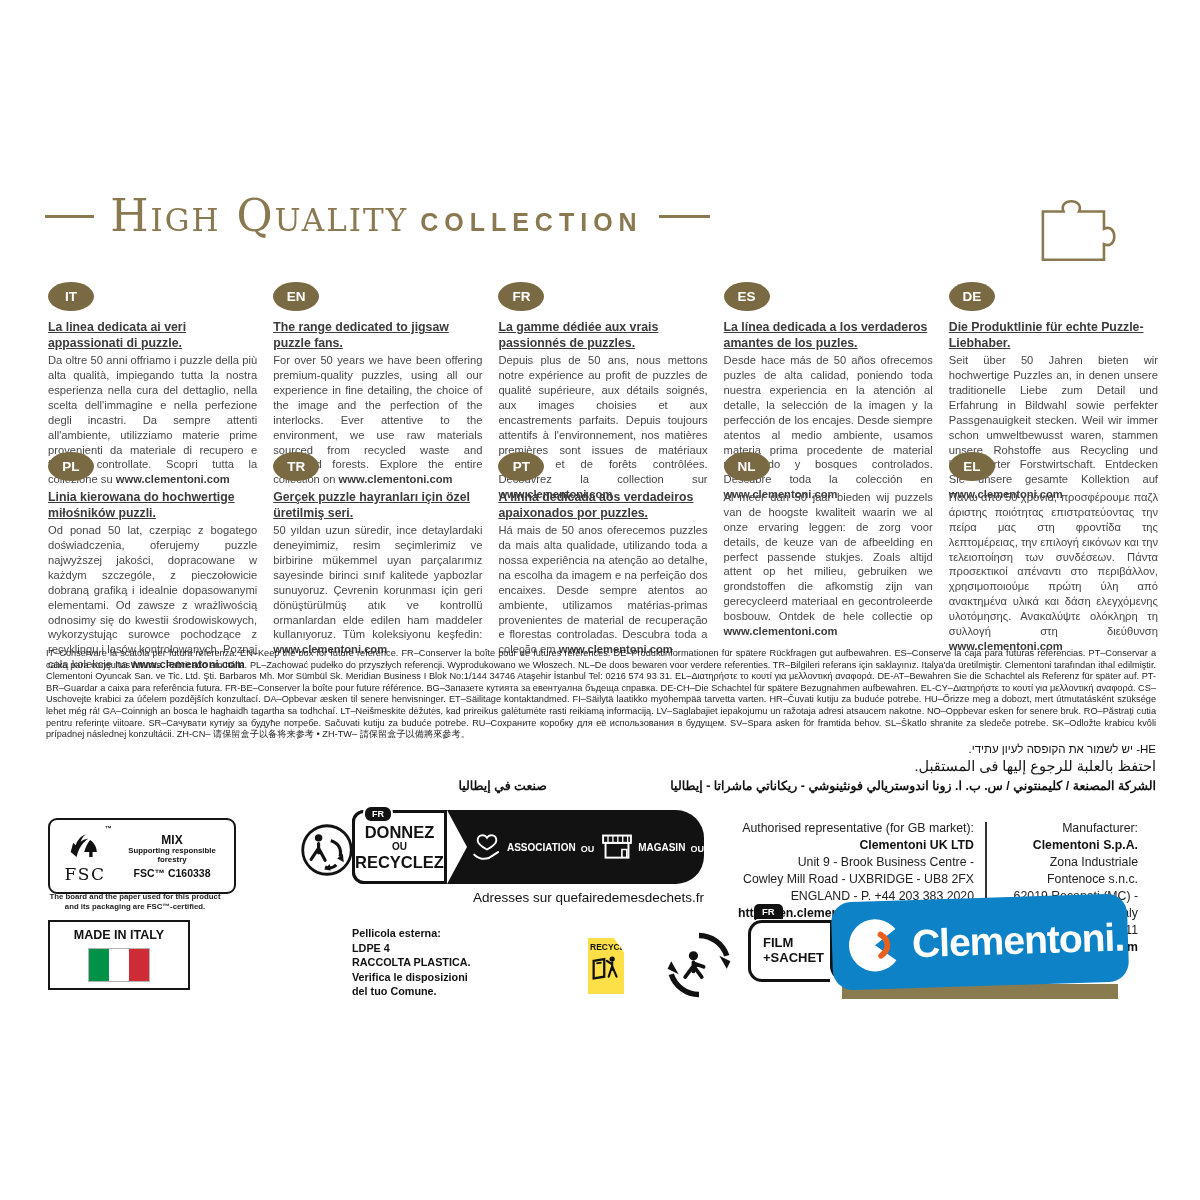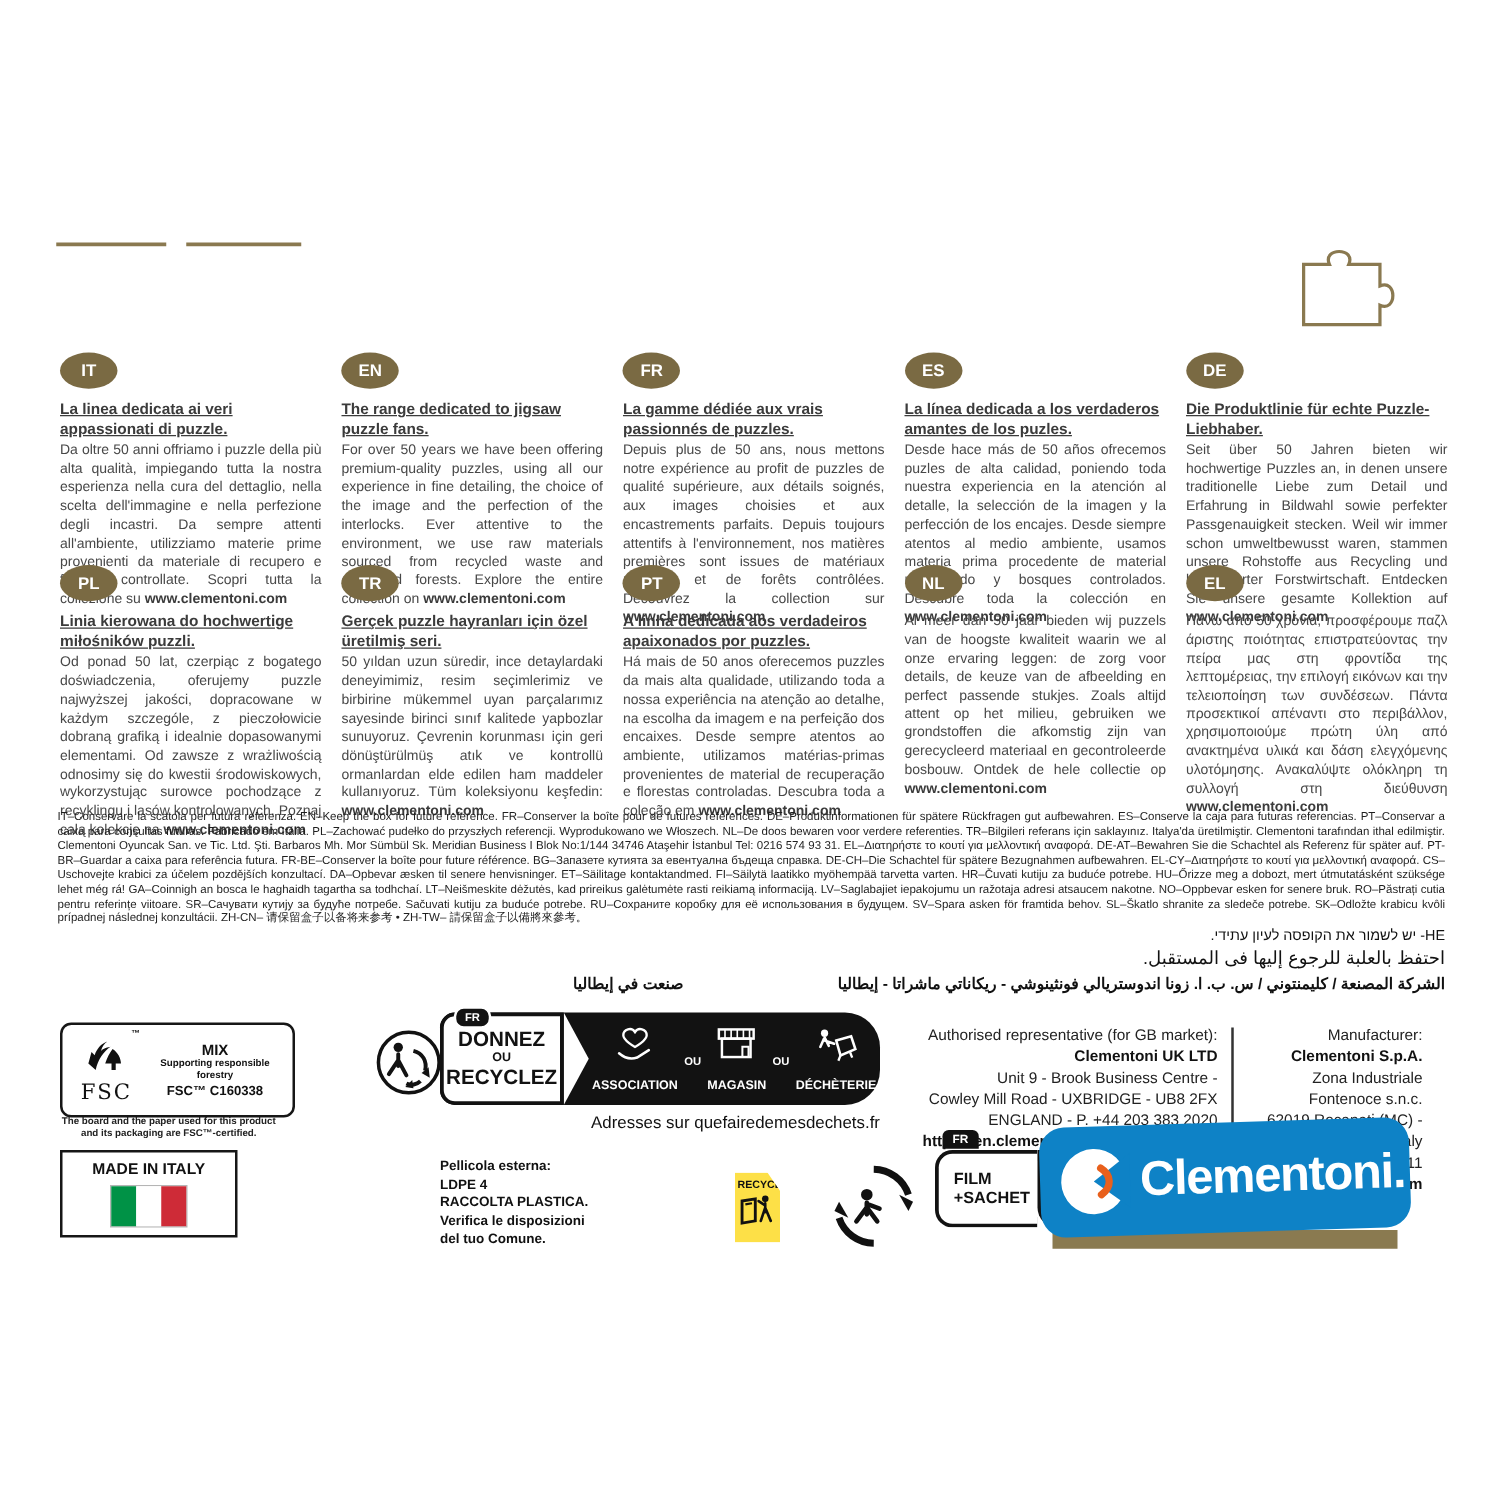--- a/index.html
+++ b/index.html
@@ -62,22 +62,22 @@
                border-radius:12px 28px 28px 12px; display:flex; align-items:center; }
   .dz-white { position:relative; width:100px; height:74px; background:#fff; border:3px solid #121212;
               box-sizing:border-box; border-radius:12px 0 0 12px; display:flex; flex-direction:column;
               justify-content:center; text-align:center; }
   .dz-point { width:0; height:0; border-top:37px solid transparent; border-bottom:37px solid transparent;
               border-left:20px solid #fff; }
   .dz-fr { position:absolute; top:-8px; left:8px; background:#121212; color:#fff; font-weight:bold; font-size:9px;
            padding:2px 7px; border-radius:8px; border:2px solid #fff; }
   .dz-l1,.dz-l3 { font-weight:bold; font-size:16.5px; color:#121212; line-height:1.1; }
   .dz-l2 { font-size:10px; font-weight:bold; color:#121212; line-height:1.2; }
-  .dz-opt { display:flex; flex-direction:column; align-items:center; color:#fff; font-weight:bold;
-            font-size:10px; gap:13px; margin:12px 3px; }
+  .dz-opt { display:flex; flex-direction:row; align-items:center; color:#fff; font-weight:bold;
+            font-size:10px; gap:3px; margin:12px 3px; }
   .dz-ou { color:#fff; font-size:9px; font-weight:bold; margin:0 2px; padding-top:4px; }
   .dz-footer { position:absolute; top:890px; left:352px; width:352px; text-align:right; font-weight:normal;
                font-size:13.5px; color:#111; }
 
   
   .reps { position:absolute; top:820px; left:738px; width:400px; display:flex; align-items:stretch; }
   .rep { text-align:right; font-size:12.3px; line-height:1.38; color:#222; }
   .rep.gb { width:236px; }
   .rep-divider { width:2px; background:#333; margin:2px 11px; }
   .rep.man { flex:1; }
@@ -105,20 +105,24 @@
   .gold-bar { position:absolute; top:984px; left:842px; width:276px; height:15px; background:#8a7a50; }
   .clem { position:absolute; top:898px; left:832px; width:296px; height:88px; background:#0e82c6; border-radius:20px;
           transform:rotate(-1.8deg); display:flex; align-items:center; padding-left:14px; box-sizing:border-box; gap:8px; }
   .clem-word { color:#fff; font-weight:bold; font-size:39px; letter-spacing:-1px; }
 </style>
 </head>
 <body>
 
 <div class="header">
   <div class="h-line left"></div>
+  <div class="h-title">
+    <span class="h-main">High Quality</span>
+    <span class="h-sub">collection</span>
+  </div>
   <div class="h-line right"></div>
 </div>
 
 <svg class="puzzle-icon" width="86" height="86" viewBox="0 0 100 100">
   <path d="M15 32 h24 c-7 -16 25 -16 18 0 h29 v20 c16 -7 16 25 0 18 v18 h-71 z" fill="none" stroke="#8a7950" stroke-width="3"></path>
 </svg>
 
 <div class="cols row1">
   <div class="col">
     <div class="badge">

